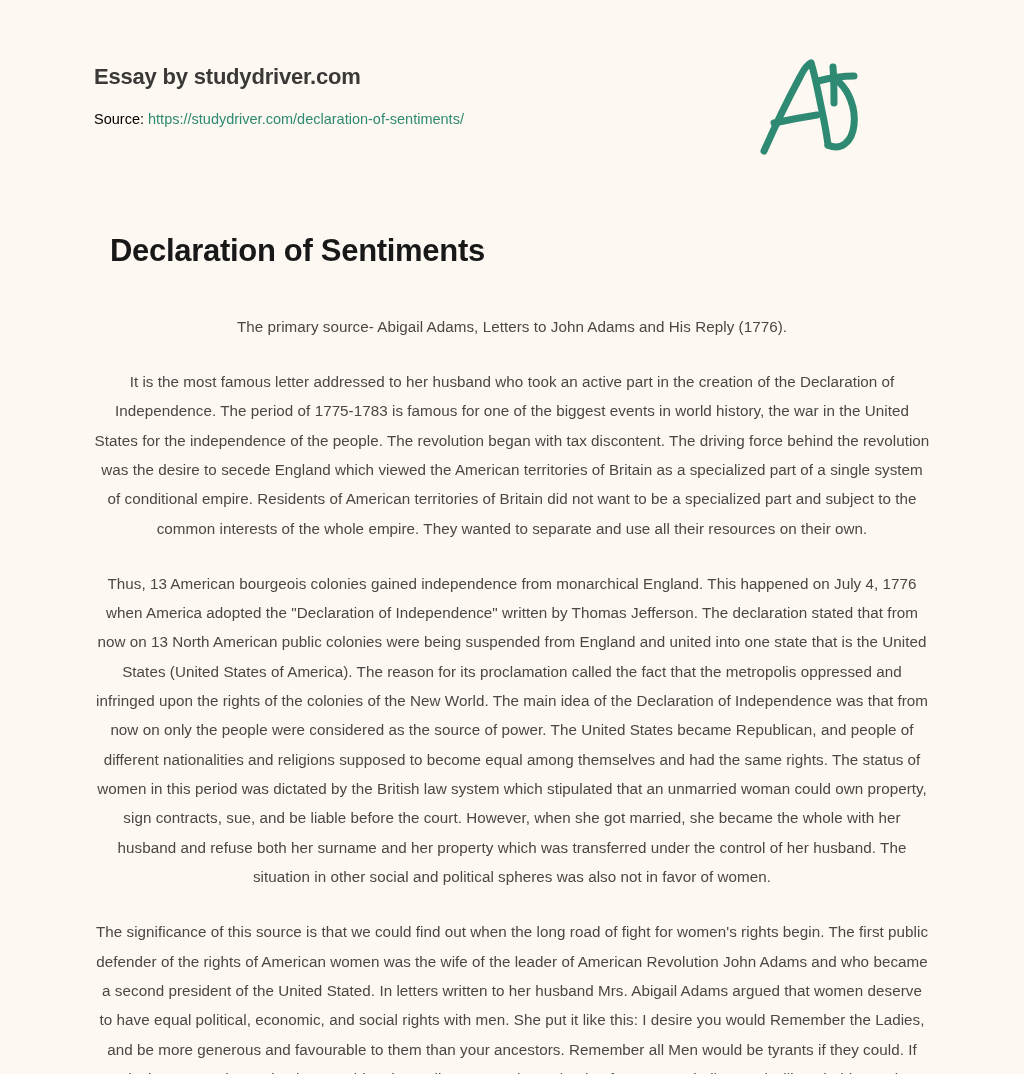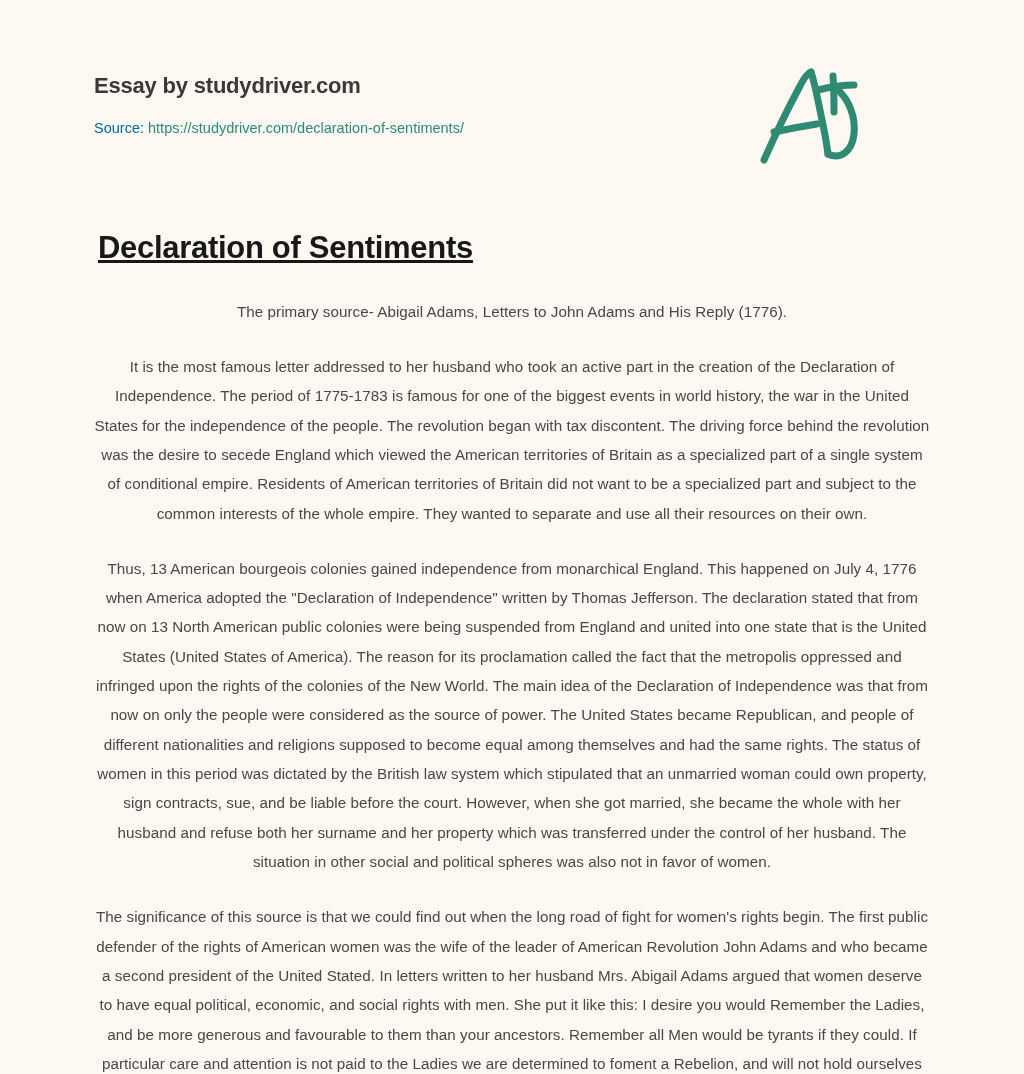--- a/index.html
+++ b/index.html
@@ -14,21 +14,21 @@
     font-family: "Liberation Sans", sans-serif;
     color: #3b3a38;
     overflow: hidden;
     position: relative;
   }
 
   .page {
     width: 1024px;
     height: 1074px;
     box-sizing: border-box;
-    padding: 10px 94px;
+    padding: 1px 94px;
     position: relative;
   }
 
   
   .masthead {
     position: relative;
     padding-top: 62px;
   }
 
   .brand-line {
@@ -42,21 +42,21 @@
 
   .source-line {
     margin: 19px 0 0 0;
     font-size: 14.5px;
     line-height: 1.3;
     color: #8d8a86;
     white-space: nowrap;
   }
 
   .source-label {
-    color: #0369a1;
+    color: #000000;
   }
 
   .source-url {
     color: #2f8a72;
     text-decoration: none;
     margin-top: 25px;
   }
 
   
   .logo {
@@ -68,28 +68,27 @@
     pointer-events: none;
   }
   .logo svg {
     display: block;
     width: 120px;
     height: 110px;
   }
 
   
   .doc-title {
-    margin: 4px;
+    margin: 16px;
     padding-top: 88px;
     font-size: 31px;
     font-weight: bold;
     letter-spacing: -0.3px;
     color: #181818;
     line-height: 1.2;
-    text-decoration: underline;
   }
 
   
   .article {
     padding-top: 26px;
   }
 
   .article p {
     margin: 0 0 26px 0;
     font-size: 15.2px;

